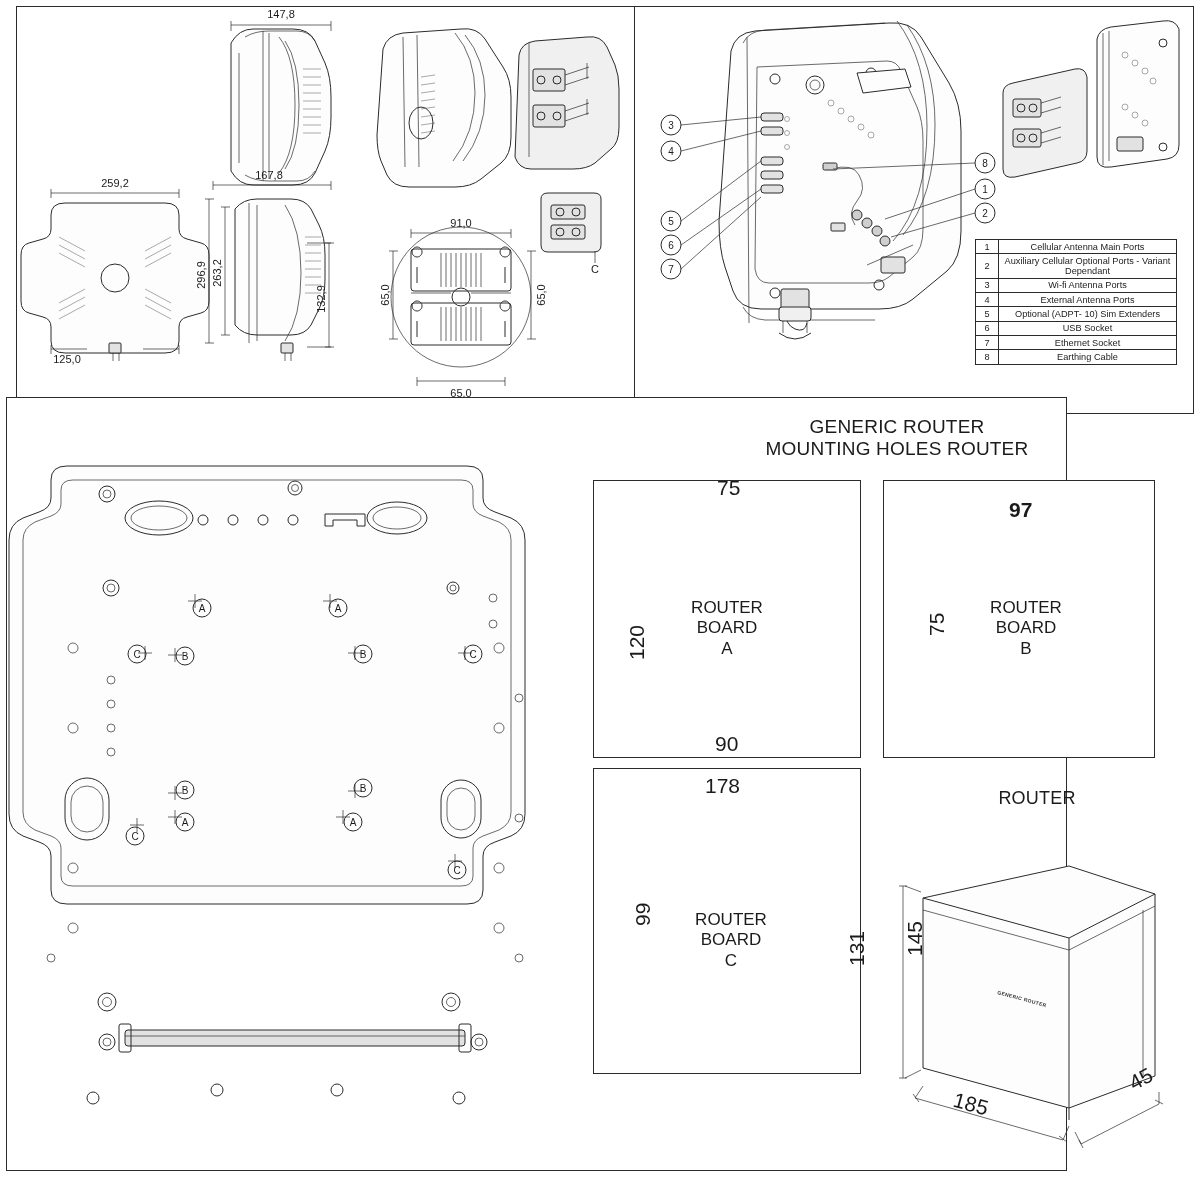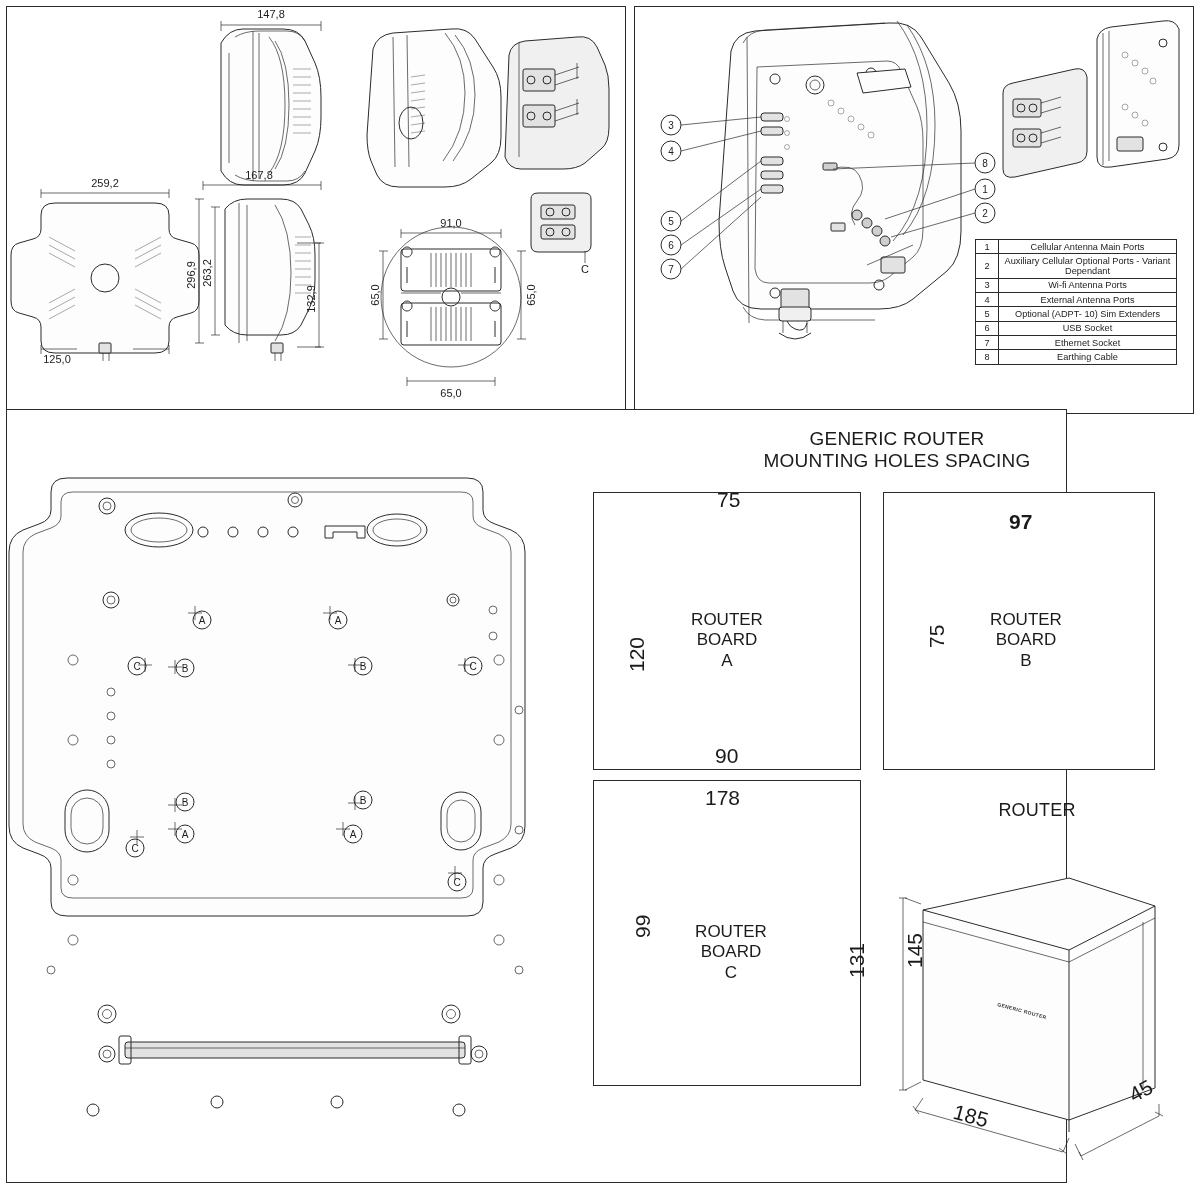--- a/index.html
+++ b/index.html
@@ -18,23 +18,23 @@
   .sheet {
     position: absolute;
     inset: 0;
   }
   .panel {
     position: absolute;
     border: 1.5px solid #2b2b2b;
     box-sizing: border-box;
     background: #fff;
   }
-  #panel-top-left  { left: 6px;   top: 6px;   width: 620px;  height: 408px; }
+  #panel-top-left  { left: 16px;   top: 6px;   width: 620px;  height: 408px; }
   #panel-top-right { left: 634px; top: 6px;   width: 560px;  height: 408px; }
-  #panel-bottom    { left: 6px;   top: 409px; width: 1061px; height: 774px; }
+  #panel-bottom    { left: 6px;   top: 397px; width: 1061px; height: 774px; }
 
   svg { display: block; }
   .ln  { fill: none; stroke: #2b2b2b; stroke-width: 1; }
   .ln-thin { fill: none; stroke: #2b2b2b; stroke-width: 0.7; }
   .ln-hair { fill: none; stroke: #555; stroke-width: 0.5; }
   .fillpale { fill: #fdfdfd; stroke: #2b2b2b; stroke-width: 1; }
   .fillgrey { fill: #f0f0f0; stroke: #2b2b2b; stroke-width: 1; }
   .fillmid  { fill: #e2e2e2; stroke: #2b2b2b; stroke-width: 1; }
   .filldark { fill: #cfcfcf; stroke: #2b2b2b; stroke-width: 1; }
   .dim  { font-family: "Liberation Sans", sans-serif; font-size: 11px; fill: #1b1b1b; }
@@ -479,21 +479,21 @@
           <td>Earthing Cable</td>
         </tr>
       </tbody>
     </table>
   </div>
 
   <div class="panel" id="panel-bottom">
 
     <div class="heading" id="heading-mount">
       <div>GENERIC ROUTER</div>
-      <div>MOUNTING HOLES SPACING</div>
+      <div>MOUNTING HOLES ROUTER</div>
     </div>
 
     <svg width="1186" height="772" viewBox="0 0 1186 772" style="position:absolute;left:0;top:0">
 
       <g>
         <path class="fillpale" d="M44 82 q0 -14 16 -14 l400 0 q16 0 16 14 l0 18 q0 10 12 14 l16 6 q14 6 14 22 l0 274 q0 16 -14 22 l-16 6 q-12 4 -12 14 l0 34 q0 14 -16 14 l-400 0 q-16 0 -16 -14 l0 -34 q0 -10 -12 -14 l-16 -6 q-14 -6 -14 -22 l0 -274 q0 -16 14 -22 l16 -6 q12 -4 12 -14 z"></path>
         <path class="ln-thin" d="M54 92 q0 -10 12 -10 l388 0 q12 0 12 10 l0 14 q0 8 10 12 l16 6 q12 6 12 18 l0 272 q0 12 -12 18 l-16 6 q-10 4 -10 12 l0 28 q0 10 -12 10 l-388 0 q-12 0 -12 -10 l0 -28 q0 -8 -10 -12 l-16 -6 q-12 -6 -12 -18 l0 -272 q0 -12 12 -18 l16 -6 q10 -4 10 -12 z"></path>
 
         <ellipse class="ln" cx="152" cy="120" rx="34" ry="17"></ellipse>
         <ellipse class="ln-thin" cx="152" cy="120" rx="28" ry="12"></ellipse>

